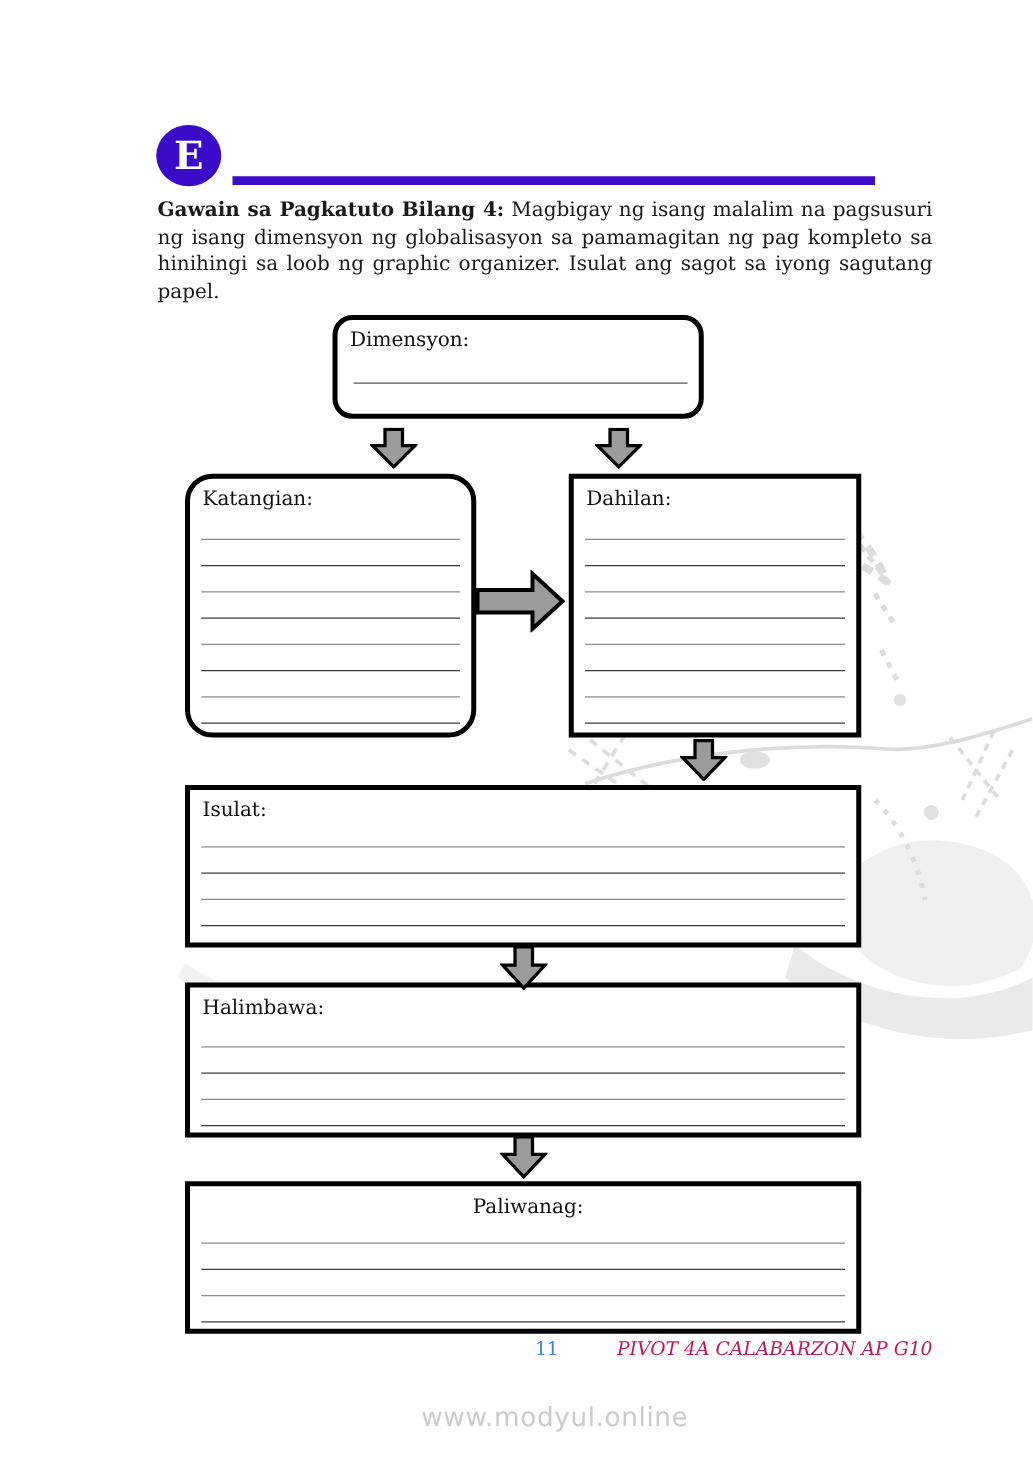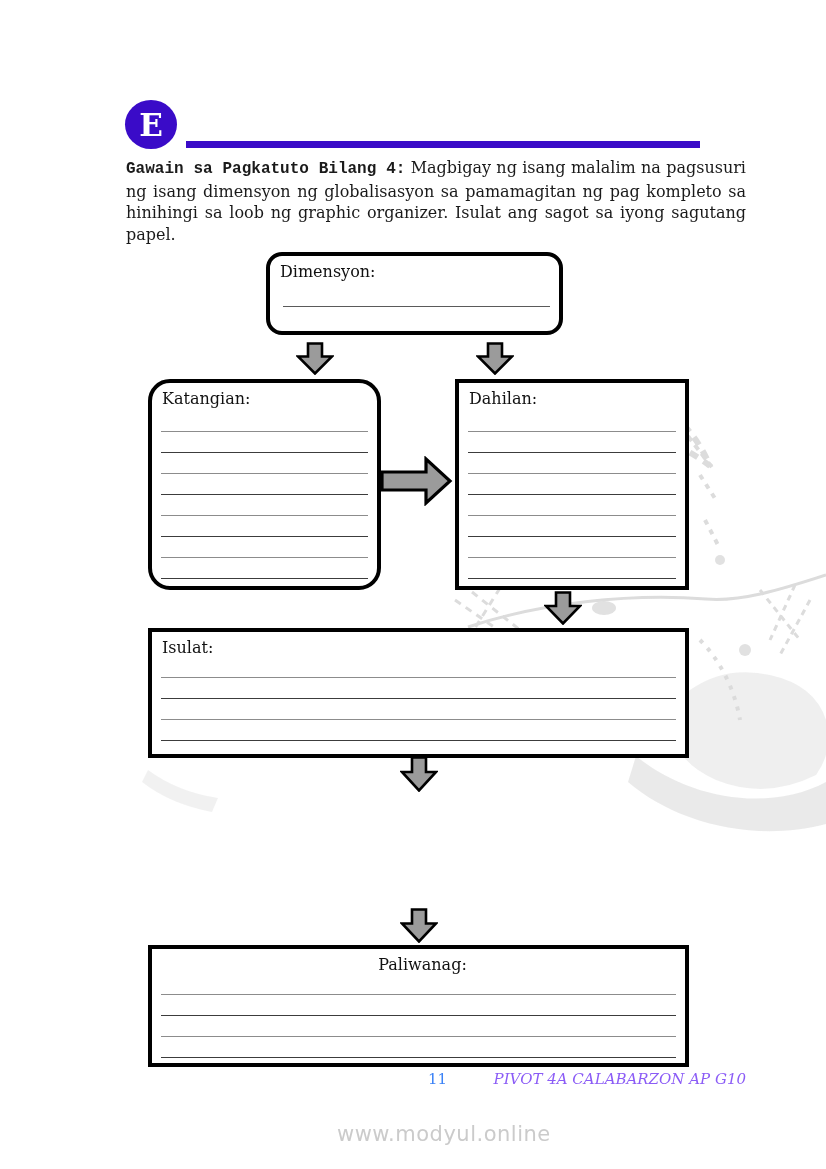--- a/index.html
+++ b/index.html
@@ -27,21 +27,21 @@
     font-size:31px;font-weight:bold;
   }
   .rule{
     position:absolute;left:186px;top:141px;width:514px;height:7px;
     background:var(--accent);
   }
   .instruction{
     position:absolute;left:126px;top:157px;width:620px;
     font-size:16px;line-height:21.5px;text-align:justify;margin:0;
   }
-  .instruction b{font-weight:700;font-family:Liberation Mono, monospace;}
+  .instruction b{font-weight:700;}
   
   .sketch{position:absolute;left:0;top:0;z-index:1;}
   
   .obox{
     position:absolute;
     background:#ffffff;
     border:4px solid #000000;
     box-sizing:border-box;
     z-index:2;
   }
@@ -75,21 +75,21 @@
   #arrow-dahilan-epekto{left:544px;top:591px;}
   #arrow-epekto-halimbawa{left:400px;top:756px;}
   #arrow-halimbawa-paliwanag{left:400px;top:908px;}
   
   .page-number{
     position:absolute;left:367px;top:1070px;width:80px;
     text-align:right;font-size:15px;color:#3b82f6;
   }
   .footer-right{
     position:absolute;right:80px;top:1070px;
-    font-size:15px;font-style:italic;color:#8b5cf6;
+    font-size:15px;font-style:italic;color:#be185d;
   }
   .site-watermark{
     position:absolute;left:337px;top:1122px;
     font-family:"DejaVu Sans","Liberation Sans",sans-serif;
     font-size:21px;letter-spacing:0.5px;
     color:var(--wm-text);
   }
 </style>
 </head>
 <body>
@@ -164,20 +164,29 @@
   <div class="obox" id="epekto-box">
     <div class="box-label">Isulat:</div>
     <div class="lines">
         <div class="wline"></div>
         <div class="wline"></div>
         <div class="wline"></div>
         <div class="wline"></div>
       </div>
   </div>
 
+  <div class="obox" id="halimbawa-box">
+    <div class="box-label">Halimbawa:</div>
+    <div class="lines">
+        <div class="wline"></div>
+        <div class="wline"></div>
+        <div class="wline"></div>
+        <div class="wline"></div>
+      </div>
+  </div>
 
   <div class="obox" id="paliwanag-box">
     <div class="box-label">Paliwanag:</div>
     <div class="lines">
         <div class="wline"></div>
         <div class="wline"></div>
         <div class="wline"></div>
         <div class="wline"></div>
       </div>
   </div>

